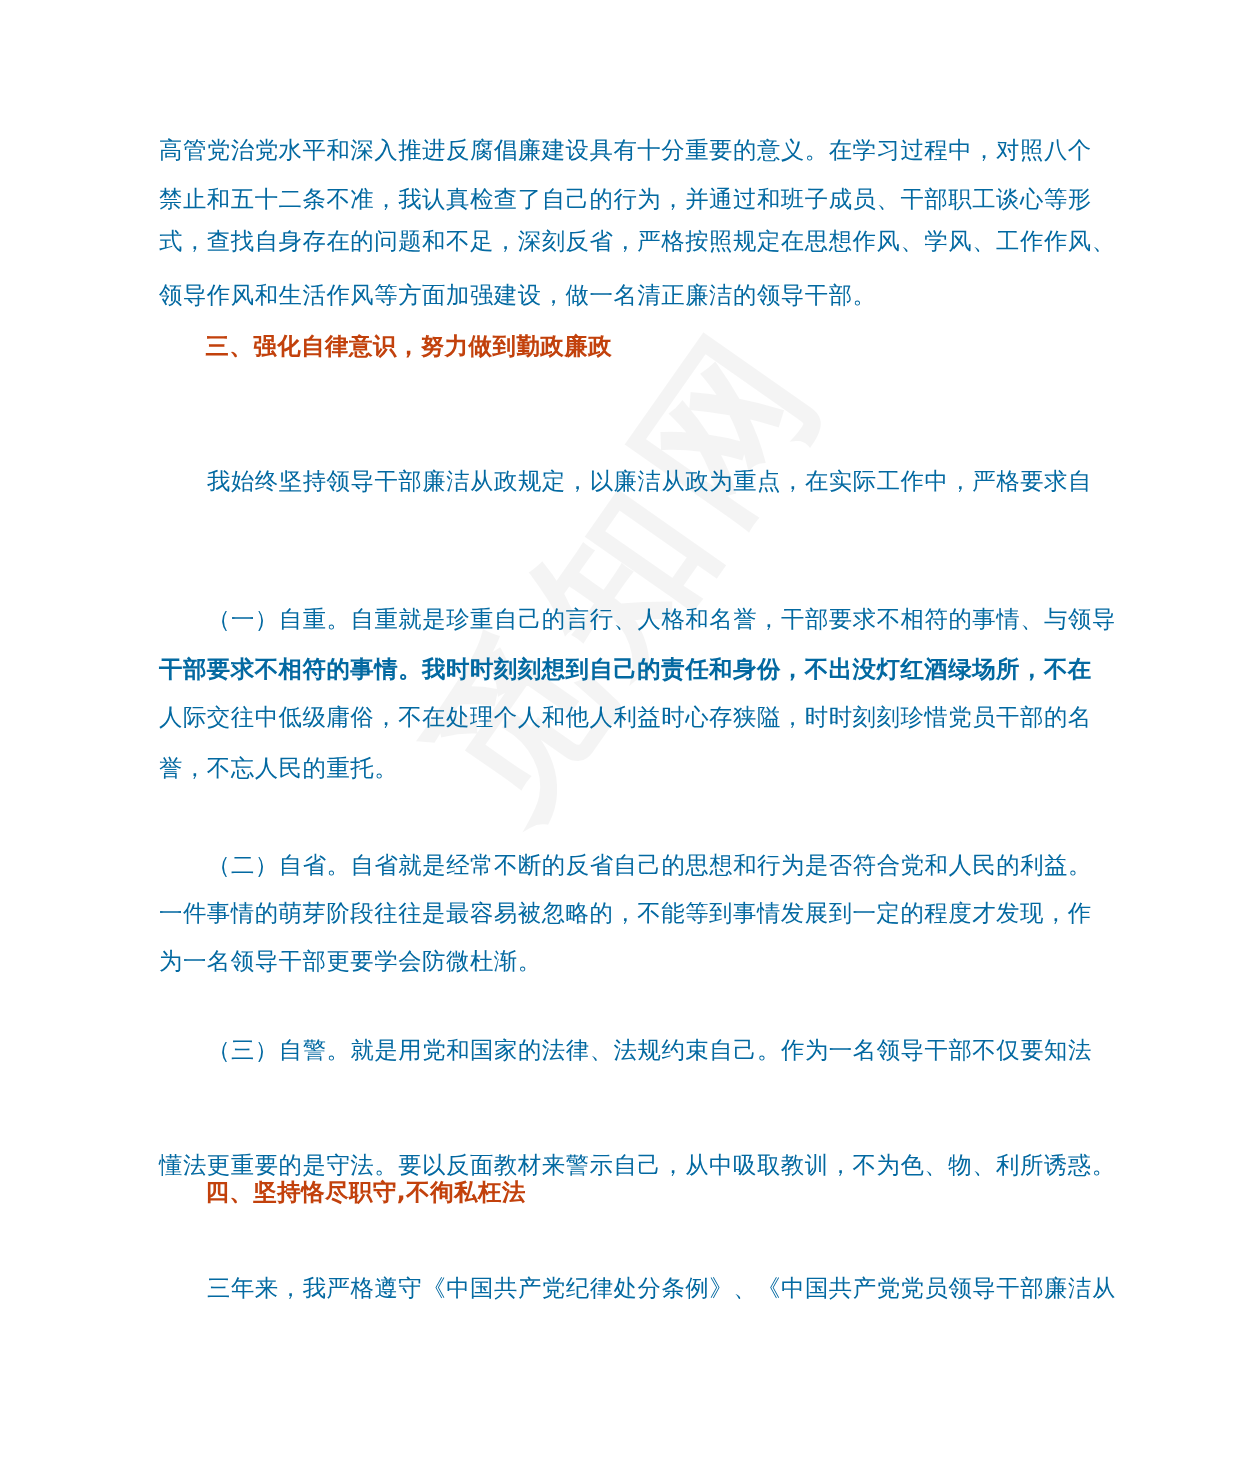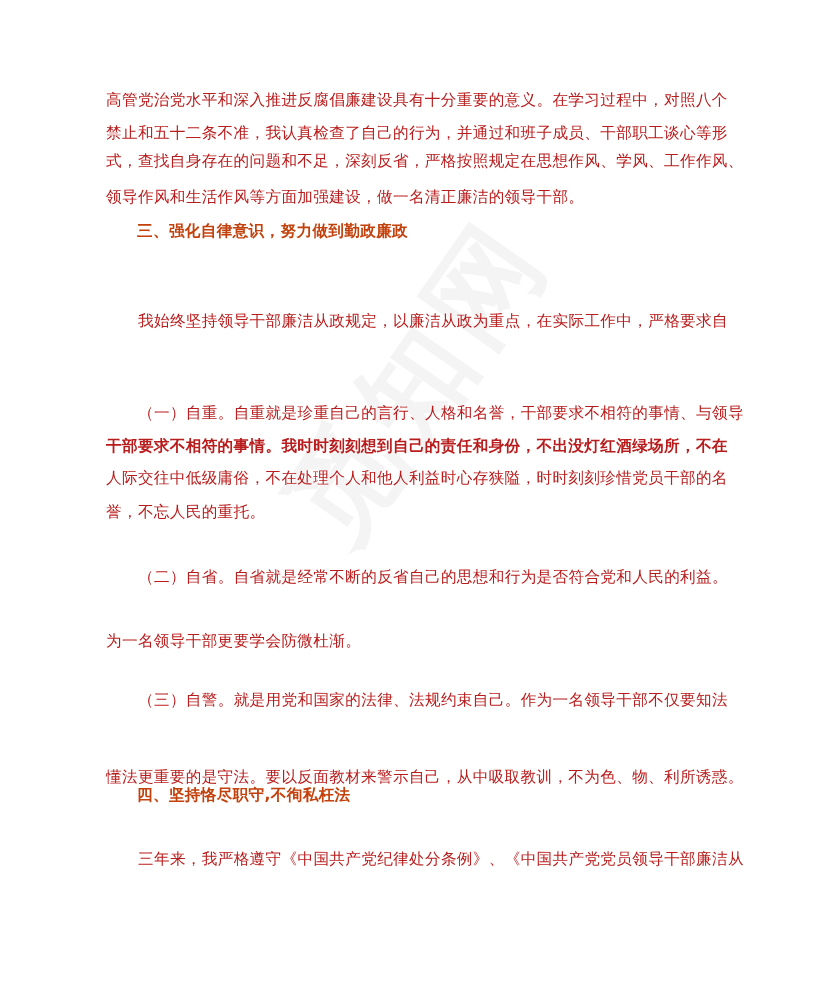--- a/index.html
+++ b/index.html
@@ -23,21 +23,21 @@
       background: #ffffff;
     }
     .line {
       position: absolute;
       left: 106px;
       height: 32px;
       line-height: 32px;
       font-size: 15.6px;
       white-space: nowrap;
       letter-spacing: 0.35px;
-      color: #b91c1c;
+      color: #0369a1;
     }
     .line.indent { left: 138px; }
     .line.heading {
       left: 137px;
       font-weight: bold;
       color: #c2410c;
     }
     .watermark {
       position: absolute;
       left: 250px;
@@ -70,20 +70,21 @@
   <div class="line heading" style="top:215px;">三、强化自律意识，努力做到勤政廉政</div>
 
   <div class="line indent" style="top:305px;">我始终坚持领导干部廉洁从政规定，以廉洁从政为重点，在实际工作中，严格要求自</div>
 
   <div class="line indent" style="top:397px;">（一）自重。自重就是珍重自己的言行、人格和名誉，干部要求不相符的事情、与领导</div>
   <div class="line" style="top:430px;font-weight:bold;">干部要求不相符的事情。我时时刻刻想到自己的责任和身份，不出没灯红酒绿场所，不在</div>
   <div class="line" style="top:462px;">人际交往中低级庸俗，不在处理个人和他人利益时心存狭隘，时时刻刻珍惜党员干部的名</div>
   <div class="line" style="top:496px;">誉，不忘人民的重托。</div>
 
   <div class="line indent" style="top:561px;">（二）自省。自省就是经常不断的反省自己的思想和行为是否符合党和人民的利益。</div>
+  <div class="line" style="top:593px;">一件事情的萌芽阶段往往是最容易被忽略的，不能等到事情发展到一定的程度才发现，作</div>
   <div class="line" style="top:625px;text-align:center;">为一名领导干部更要学会防微杜渐。</div>
 
   <div class="line indent" style="top:684px;">（三）自警。就是用党和国家的法律、法规约束自己。作为一名领导干部不仅要知法</div>
   <div class="line" style="top:717px;margin-top:44px;">懂法更重要的是守法。要以反面教材来警示自己，从中吸取教训，不为色、物、利所诱惑。</div>
 
   <div class="line heading" style="top:779px;">四、坚持恪尽职守,不徇私枉法</div>
 
   <div class="line indent" style="top:843px;">三年来，我严格遵守《中国共产党纪律处分条例》、《中国共产党党员领导干部廉洁从</div>
 
 </div>

